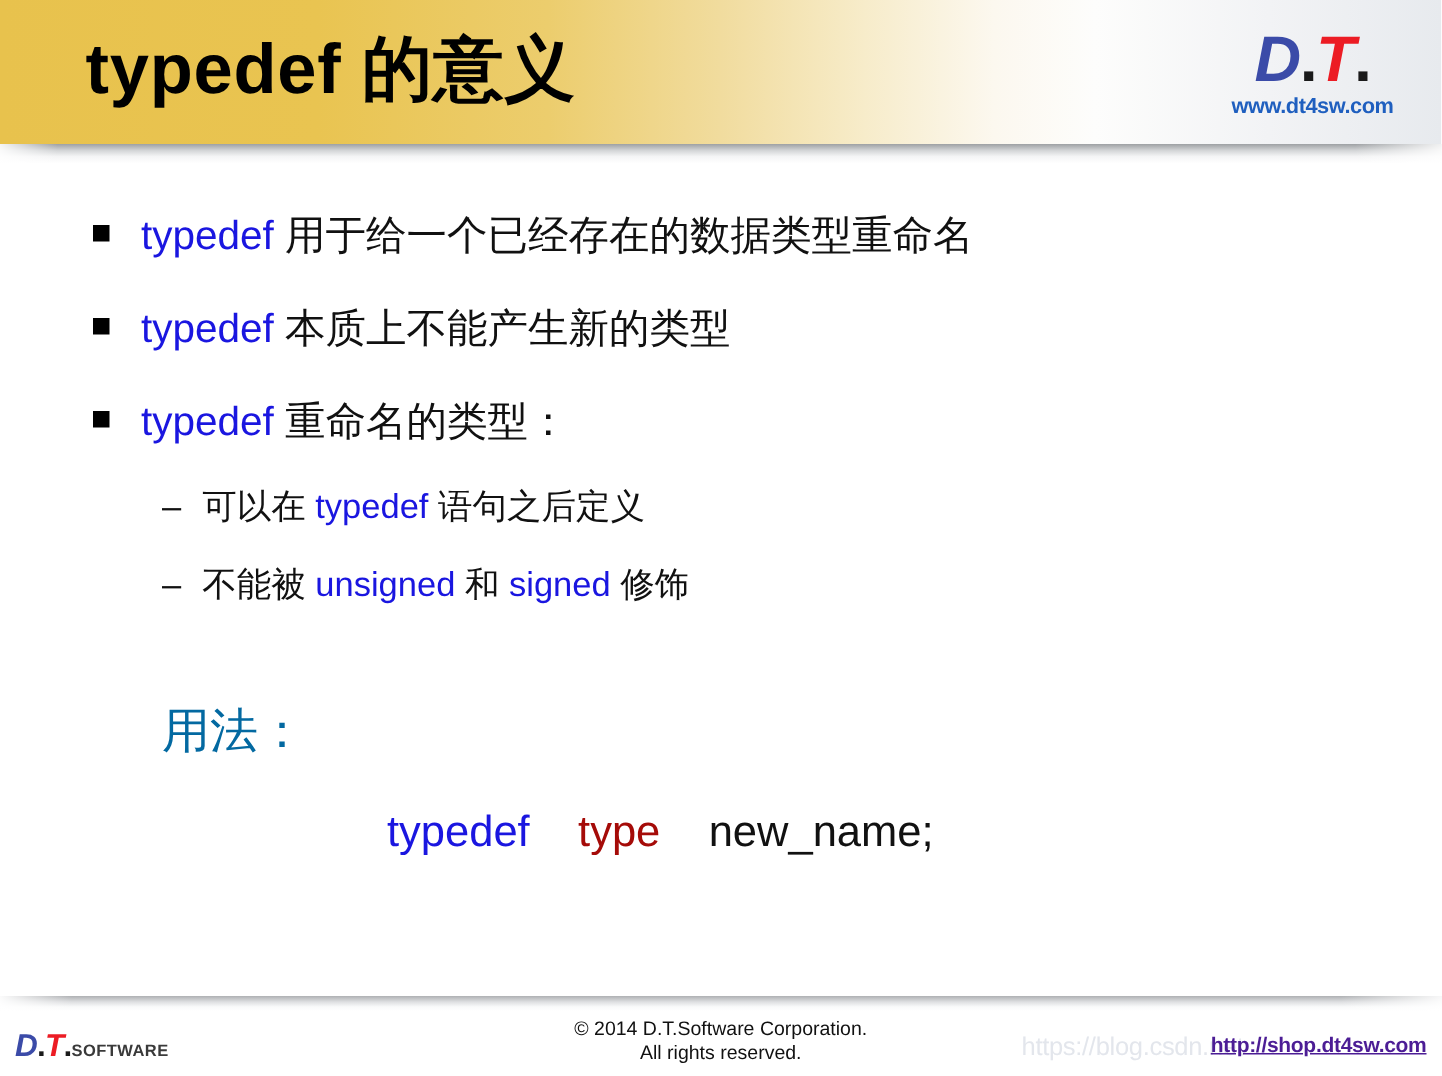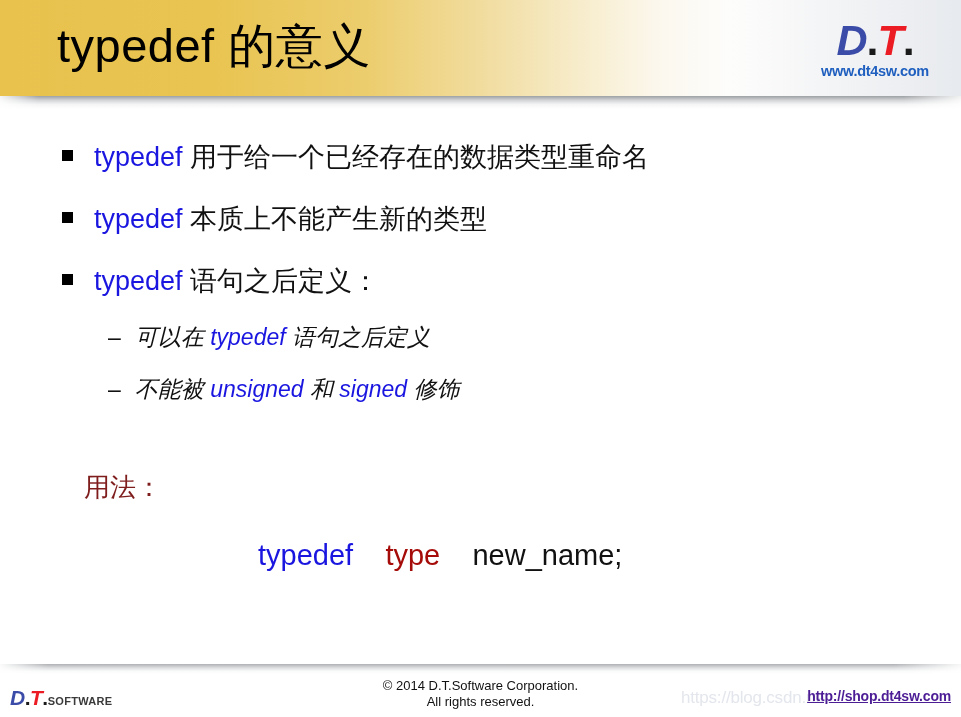--- a/index.html
+++ b/index.html
@@ -59,21 +59,21 @@
         rgba(255,255,255,0.0) 94%,
         rgba(255,255,255,0.85) 100%);
   }
   #slide-title {
     position: absolute;
     left: 57px;
     top: 16px;
     font-size: 47px;
     line-height: 60px;
     color: #000000;
-    font-weight: 400;
+    font-weight: 700;
     letter-spacing: 0.5px;
     white-space: nowrap;
   }
 
   
   #corner-logo {
     position: absolute;
     right: 12px;
     top: 16px;
     width: 148px;
@@ -141,36 +141,35 @@
     font-size: 23px;
     line-height: 30px;
     color: #111111;
     margin-right: 14px;
   }
   .sub-text {
     font-size: 23px;
     line-height: 30px;
     color: #111111;
     white-space: nowrap;
-    font-style: italic;
   }
   .kw-blue { color: #1a16e0; }
 
   
   #usage-block {
     position: absolute;
     left: 0;
     top: 470px;
     width: 961px;
   }
   #usage-label {
-    padding-left: 84px;
-    font-size: 26px;
+    padding-left: 108px;
+    font-size: 32px;
     line-height: 34px;
-    color: #7f1d1d;
+    color: #0369a1;
   }
   #usage-syntax {
     padding-left: 258px;
     margin-top: 32px;
     font-size: 29px;
     line-height: 38px;
     color: #111111;
     white-space: pre;
   }
   #usage-syntax .s-typedef { color: #1a16e0; }
@@ -287,21 +286,21 @@
       <span class="bullet-text"><span class="kw-blue">typedef</span><span> 用于给一个已经存在的数据类型重命名</span></span>
     </div>
 
     <div class="bullet-row bullet-l1">
       <span class="bullet-marker"></span>
       <span class="bullet-text"><span class="kw-blue">typedef</span><span> 本质上不能产生新的类型</span></span>
     </div>
 
     <div class="bullet-row">
       <span class="bullet-marker"></span>
-      <span class="bullet-text"><span class="kw-blue">typedef</span><span> 语句之后定义：</span></span>
+      <span class="bullet-text"><span class="kw-blue">typedef</span><span> 重命名的类型：</span></span>
     </div>
 
     <div style="height:24px"></div>
 
     <div class="sub-row">
       <span class="sub-dash">–</span>
       <span class="sub-text"><span>可以在 </span><span class="kw-blue">typedef</span><span> 语句之后定义</span></span>
     </div>
 
     <div class="sub-row">

